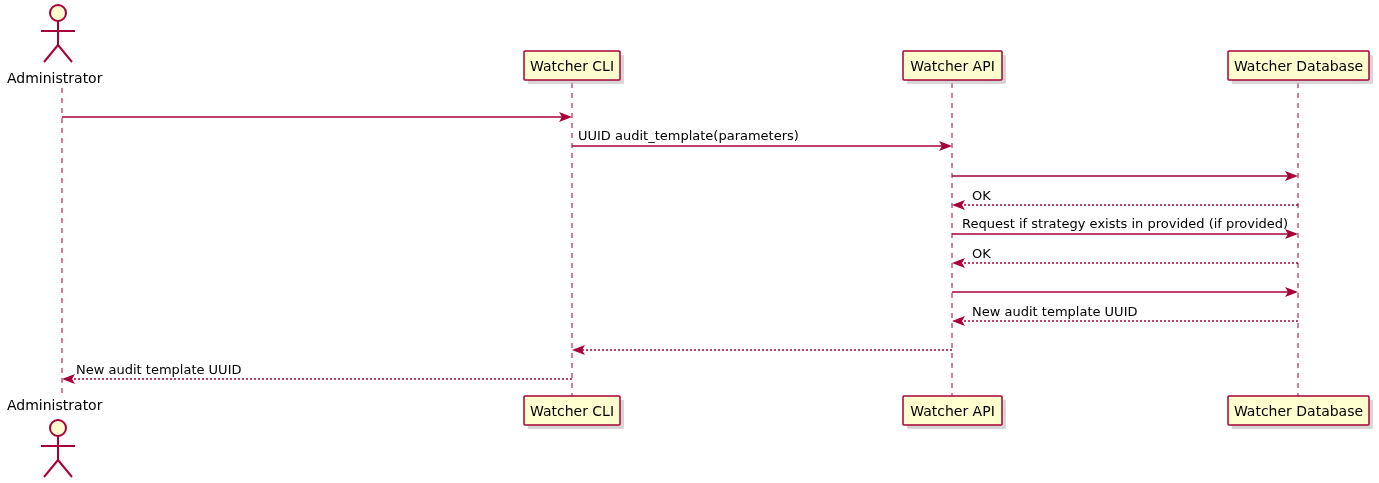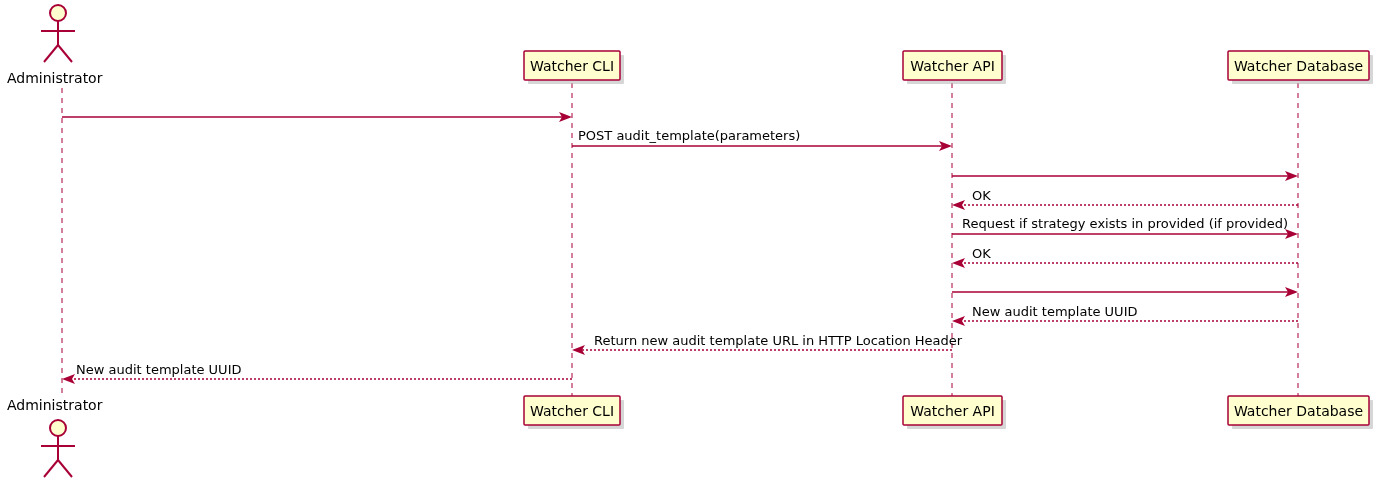--- a/index.html
+++ b/index.html
@@ -200,21 +200,20 @@
   <div class="actor-label" style="left:7px; top:398px;">Administrator</div>
 
   <div class="participant-label" style="left:524px; top:59px; width:96px;">Watcher CLI</div>
   <div class="participant-label" style="left:903px; top:59px; width:99px;">Watcher API</div>
   <div class="participant-label" style="left:1228px; top:59px; width:141px;">Watcher Database</div>
 
   <div class="participant-label" style="left:524px; top:404px; width:96px;">Watcher CLI</div>
   <div class="participant-label" style="left:903px; top:404px; width:99px;">Watcher API</div>
   <div class="participant-label" style="left:1228px; top:404px; width:141px;">Watcher Database</div>
 
-  <div class="label-text" style="left:578px; top:129px;">POST audit_template(parameters)</div>
+  <div class="label-text" style="left:578px; top:129px;">UUID audit_template(parameters)</div>
   <div class="label-text" style="left:972px; top:189px;">OK</div>
   <div class="label-text" style="left:962px; top:217px;">Request if strategy exists in provided (if provided)</div>
   <div class="label-text" style="left:972px; top:247px;">OK</div>
   <div class="label-text" style="left:972px; top:305px;">New audit template UUID</div>
-  <div class="label-text" style="left:594px; top:334px;">Return new audit template URL in HTTP Location Header</div>
   <div class="label-text" style="left:76px; top:363px;">New audit template UUID</div>
 
 </div>
 
 </body></html>

